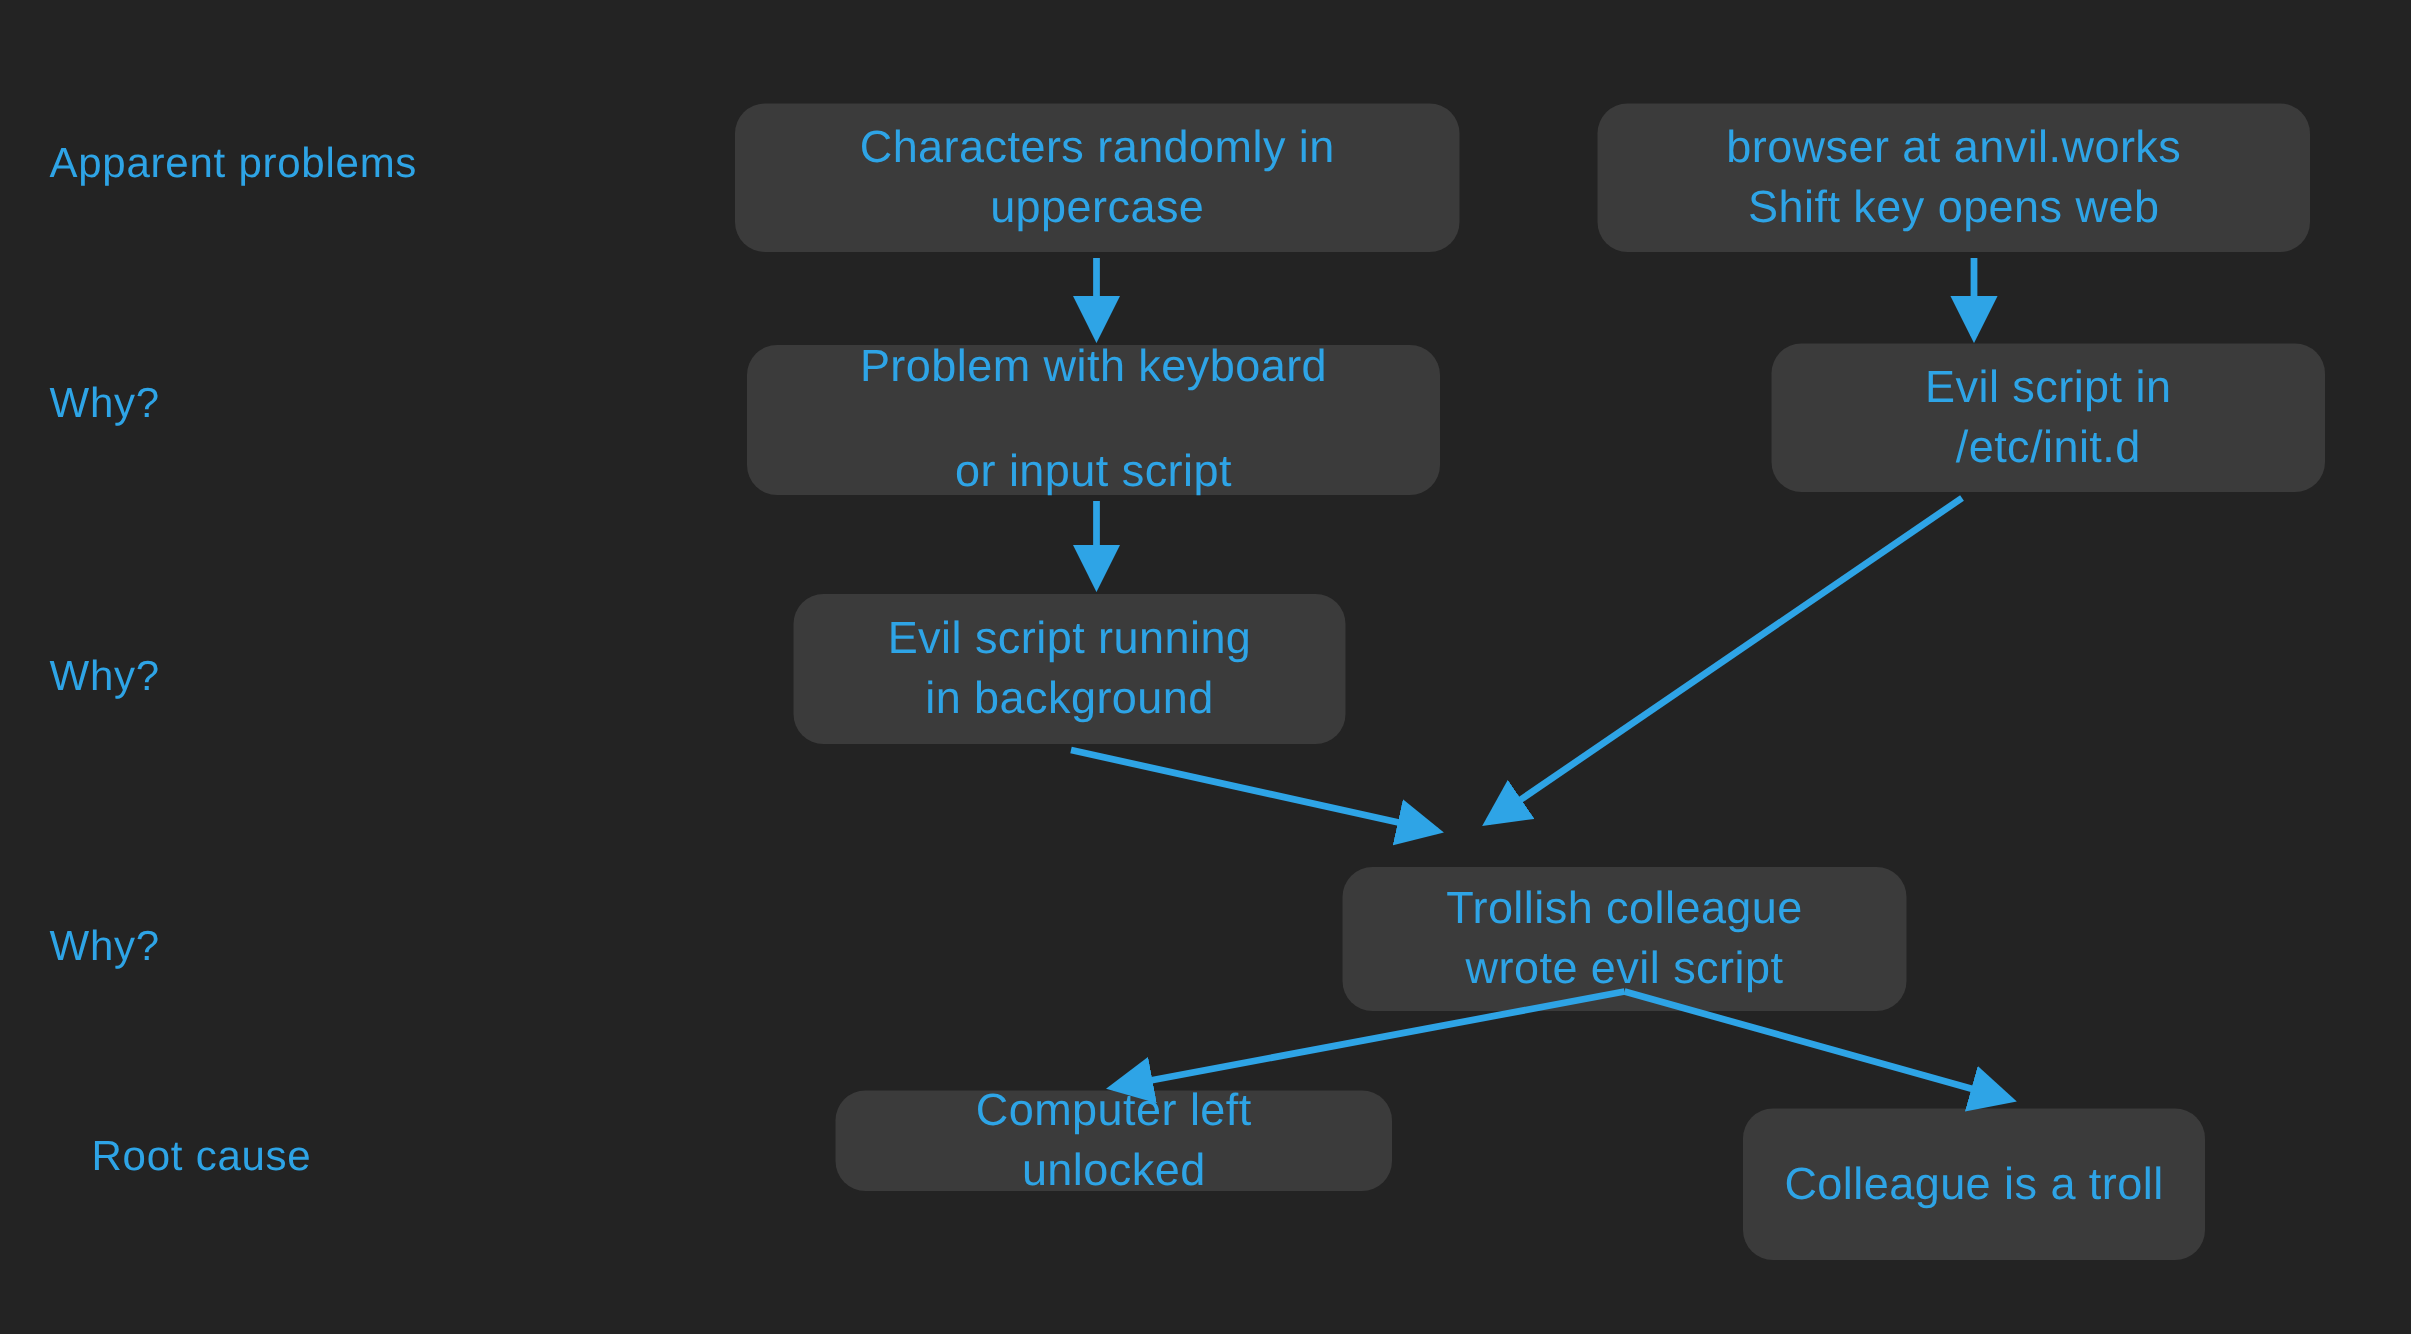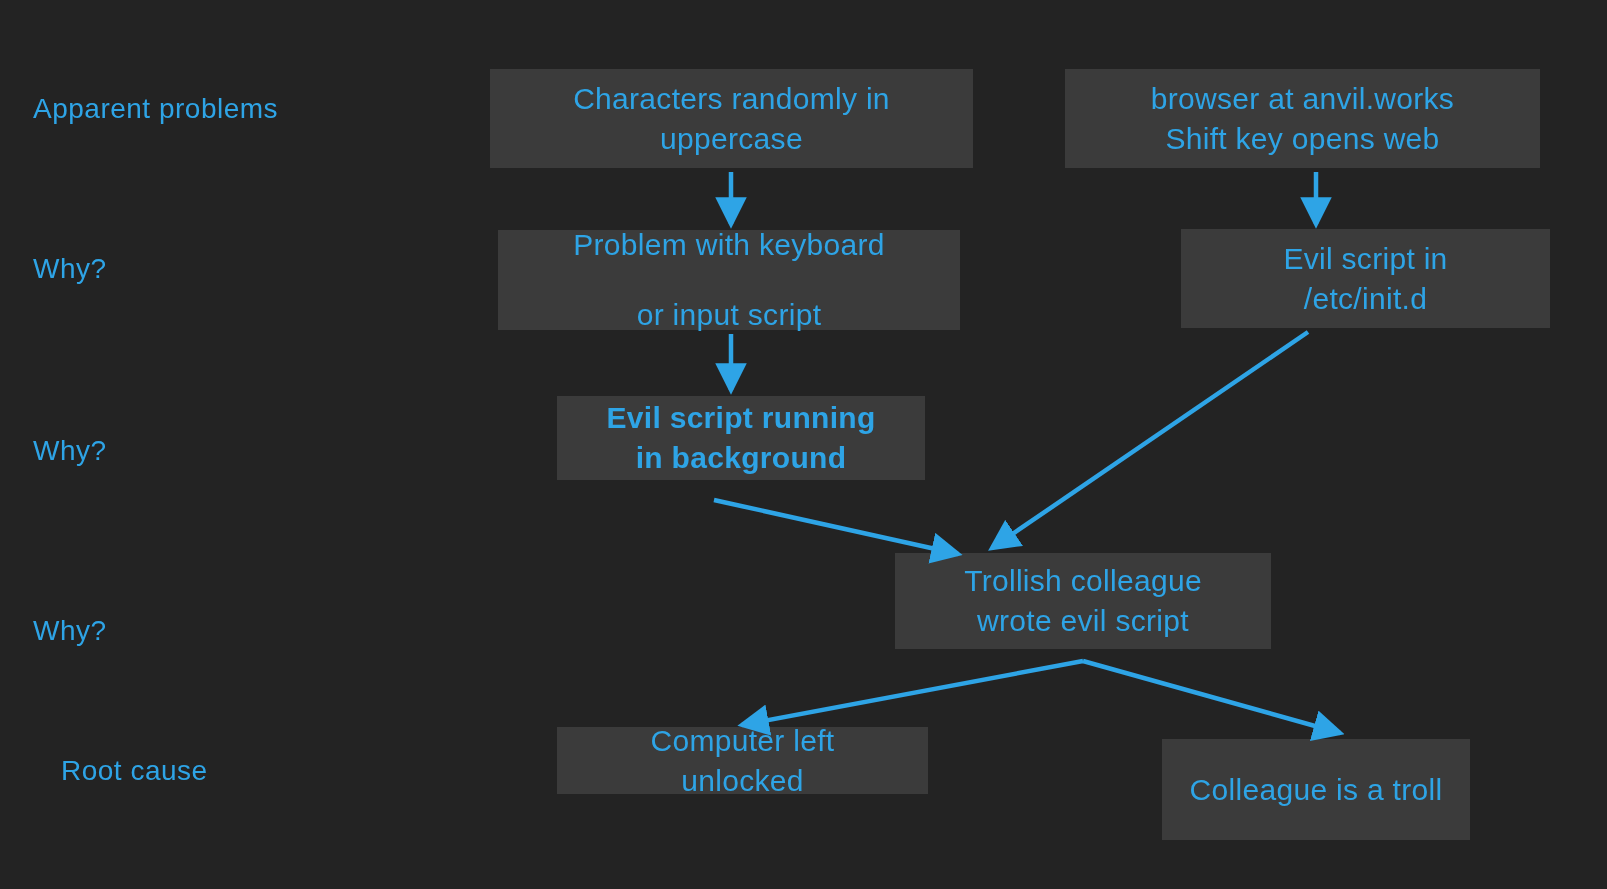--- a/index.html
+++ b/index.html
@@ -33,29 +33,30 @@
     background:var(--node);
     color:var(--accent);
     display:flex;
     flex-direction:column;
     align-items:center;
     justify-content:center;
     text-align:center;
     font-size:30px;
     line-height:40px;
     letter-spacing:0.3px;
+    border-radius:20px;
   }
   .node .line{white-space:nowrap;}
   
   #node-characters-uppercase   {left:490px; top:69px;  width:483px; height:99px;}
   #node-shift-key-browser      {left:1065px;top:69px;  width:475px; height:99px;}
   #node-keyboard-input-problem {left:498px; top:230px; width:462px; height:100px;gap:30px;}
   #node-evil-script-etc-initd  {left:1133px;top:229px; width:369px; height:99px;margin-left:48px;}
-  #node-evil-script-background {left:557px; top:396px; width:368px; height:84px;font-weight:bold;}
-  #node-trollish-colleague     {left:895px; top:553px; width:376px; height:96px;}
+  #node-evil-script-background {left:529px; top:396px; width:368px; height:100px;}
+  #node-trollish-colleague     {left:895px; top:578px; width:376px; height:96px;}
   #node-computer-unlocked      {left:557px; top:727px; width:371px; height:67px;}
   #node-colleague-troll        {left:1162px;top:739px; width:308px; height:101px;text-align:center;}
   
   #label-apparent-problems {left:33px; top:88px;}
   #label-why-1             {left:33px; top:248px;}
   #label-why-2             {left:33px; top:430px;}
   #label-why-3             {left:33px; top:610px;}
   #label-root-cause        {left:33px; top:750px;margin-left:28px;}
 
   svg.arrows{

